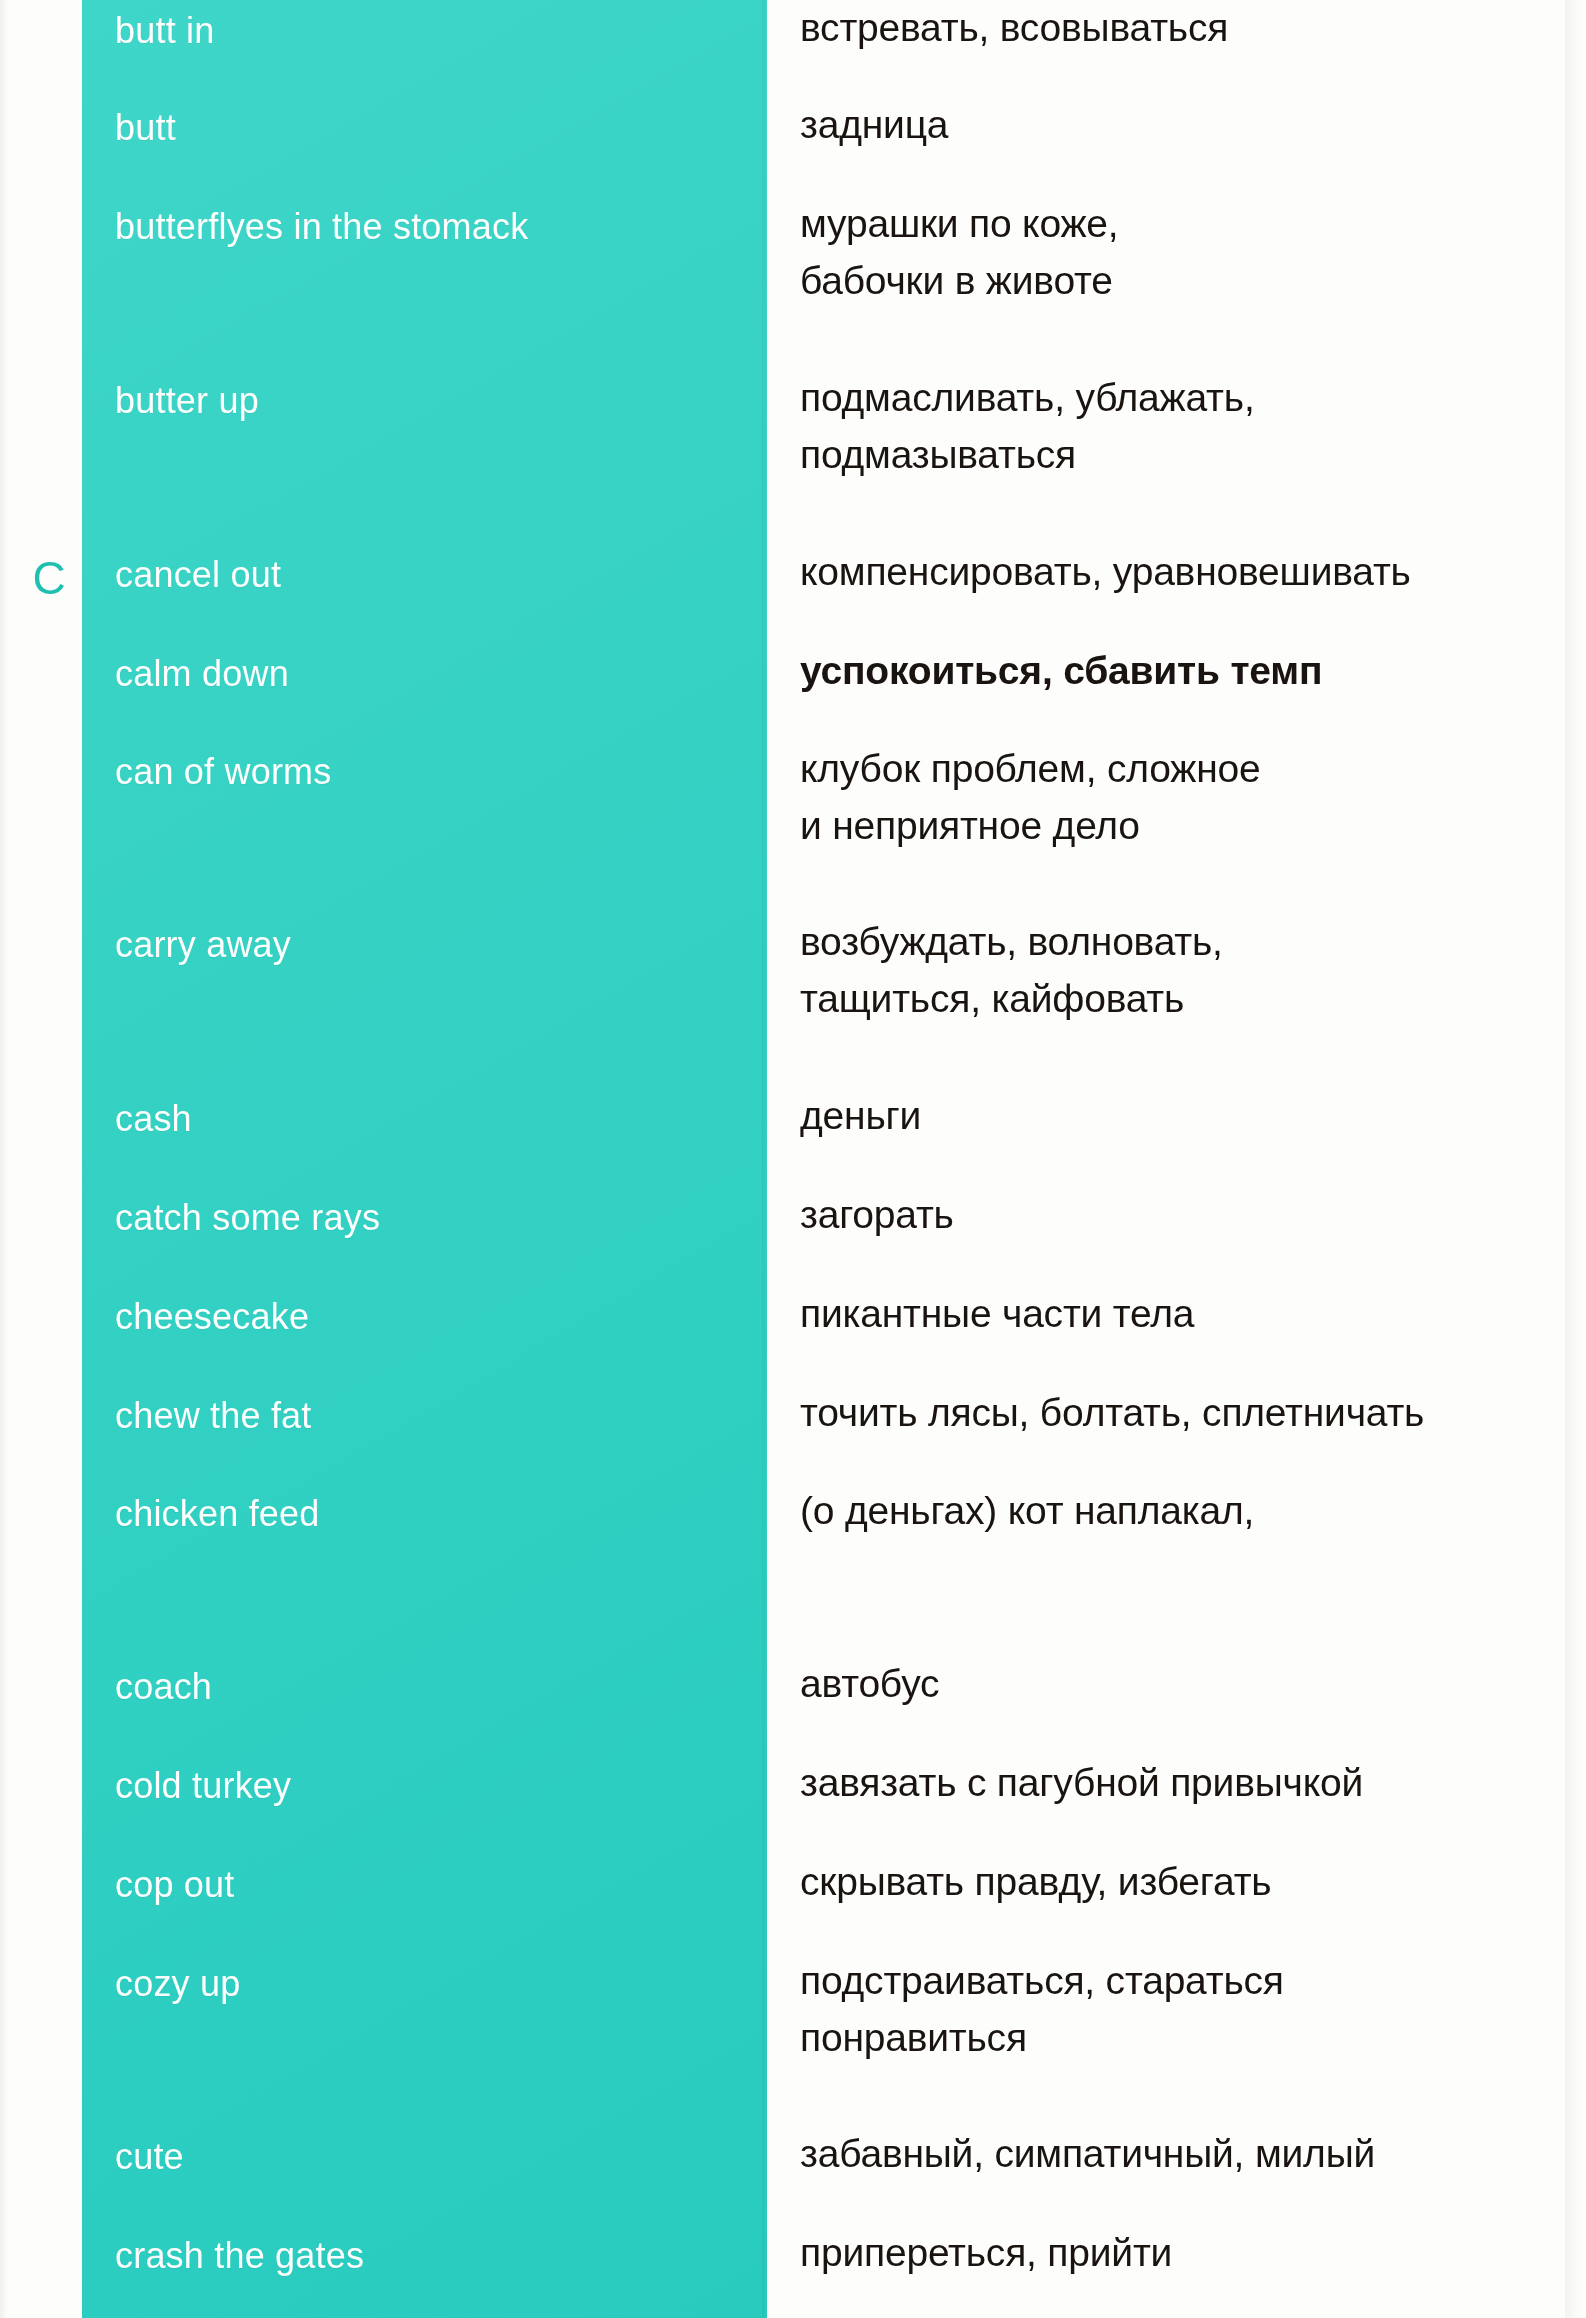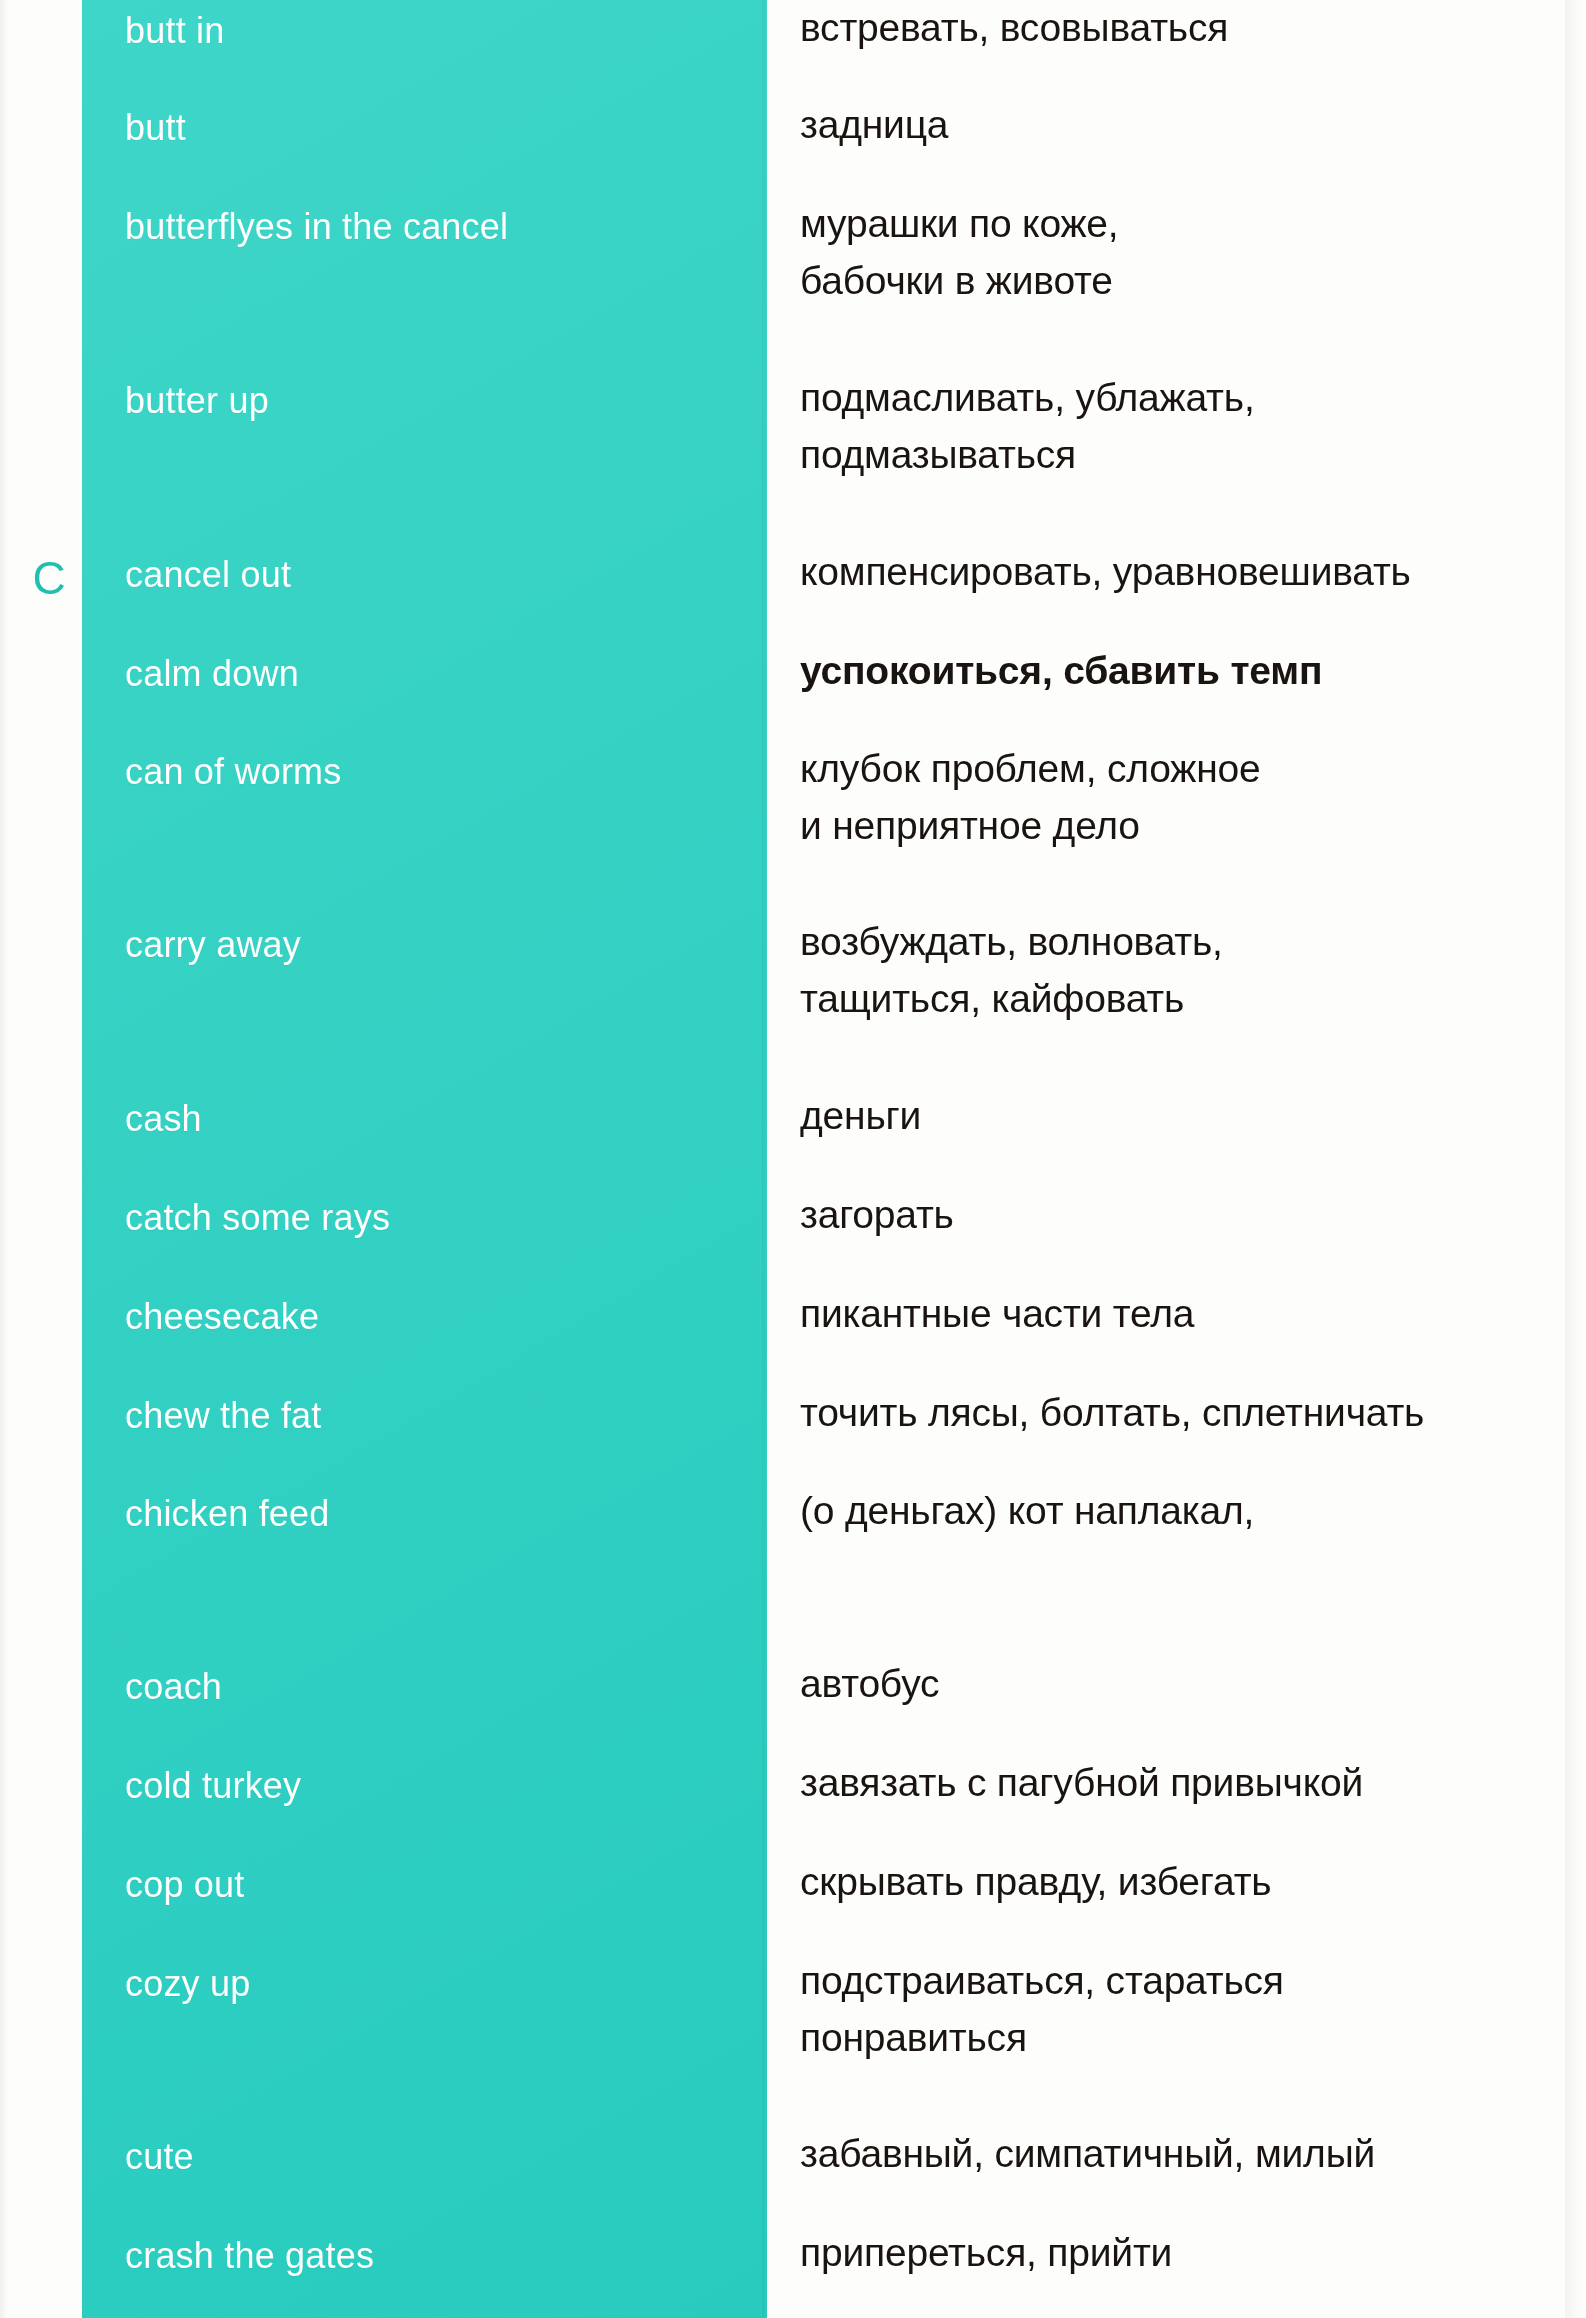--- a/index.html
+++ b/index.html
@@ -69,21 +69,20 @@
     position: absolute;
     left: 115px;
     width: 620px;
     color: #fdfffe;
     font-size: 36px;
     line-height: 1.30;
     letter-spacing: 0.2px;
     font-weight: 400;
     text-shadow: 0 0.8px 0.8px rgba(0,0,0,0.04);
     white-space: nowrap;
-    margin-left: 10px;
   }
   .defs {
     position: absolute;
     left: 800px;
     width: 775px;
     color: #19140f;
     font-size: 39px;
     line-height: 1.00;
     letter-spacing: -0.2px;
     font-weight: 400;
@@ -127,21 +126,21 @@
           <span class="dline">встревать, всовываться</span>
         </div>
       </div>
       <div class="row" style="top: 105px;">
         <div class="term" style="color: rgb(253, 255, 254);">butt</div>
         <div class="defs" style="color: rgb(25, 20, 15);">
           <span class="dline">задница</span>
         </div>
       </div>
       <div class="row" style="top: 204px;">
-        <div class="term" style="color: rgb(253, 255, 254);">butterflyes in the cancel</div>
+        <div class="term" style="color: rgb(253, 255, 254);">butterflyes in the stomack</div>
         <div class="defs" style="color: rgb(25, 20, 15);">
           <span class="dline">мурашки по коже,</span>
           <span class="dline">бабочки в животе</span>
         </div>
       </div>
       <div class="row" style="top: 378px;">
         <div class="term" style="color: rgb(253, 255, 254);">butter up</div>
         <div class="defs" style="color: rgb(25, 20, 15);">
           <span class="dline">подмасливать, ублажать,</span>
           <span class="dline">подмазываться</span>

